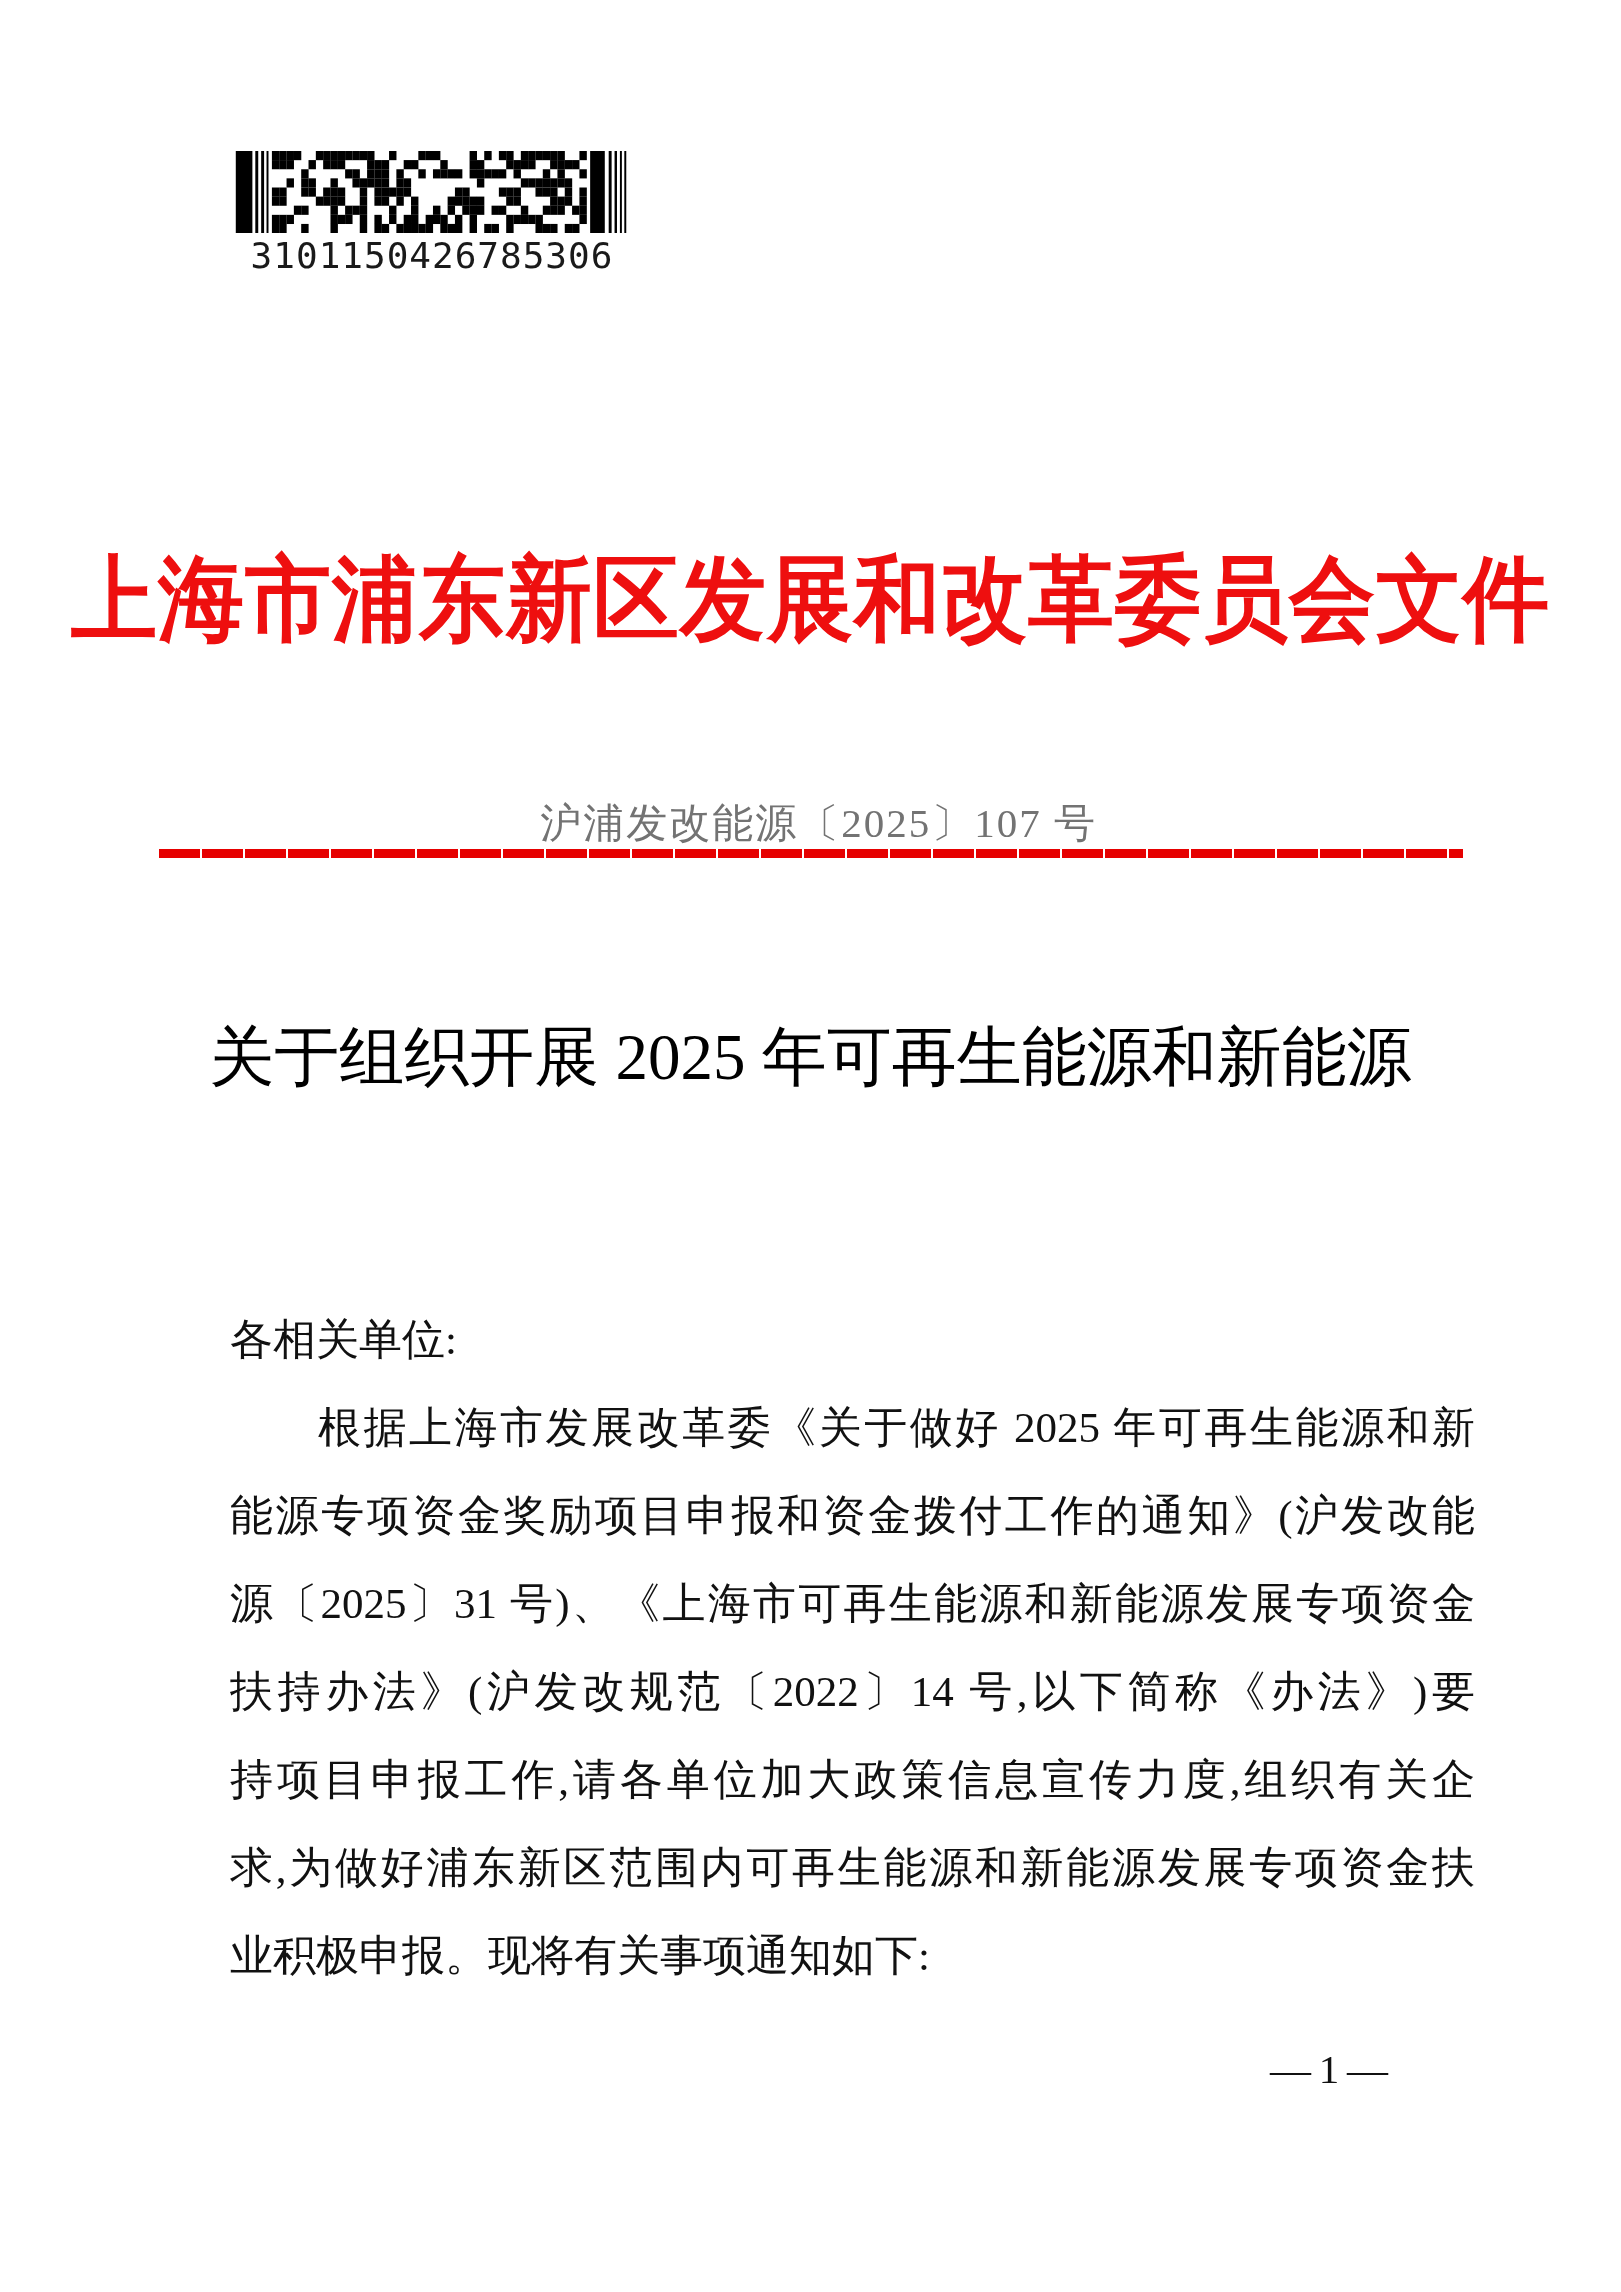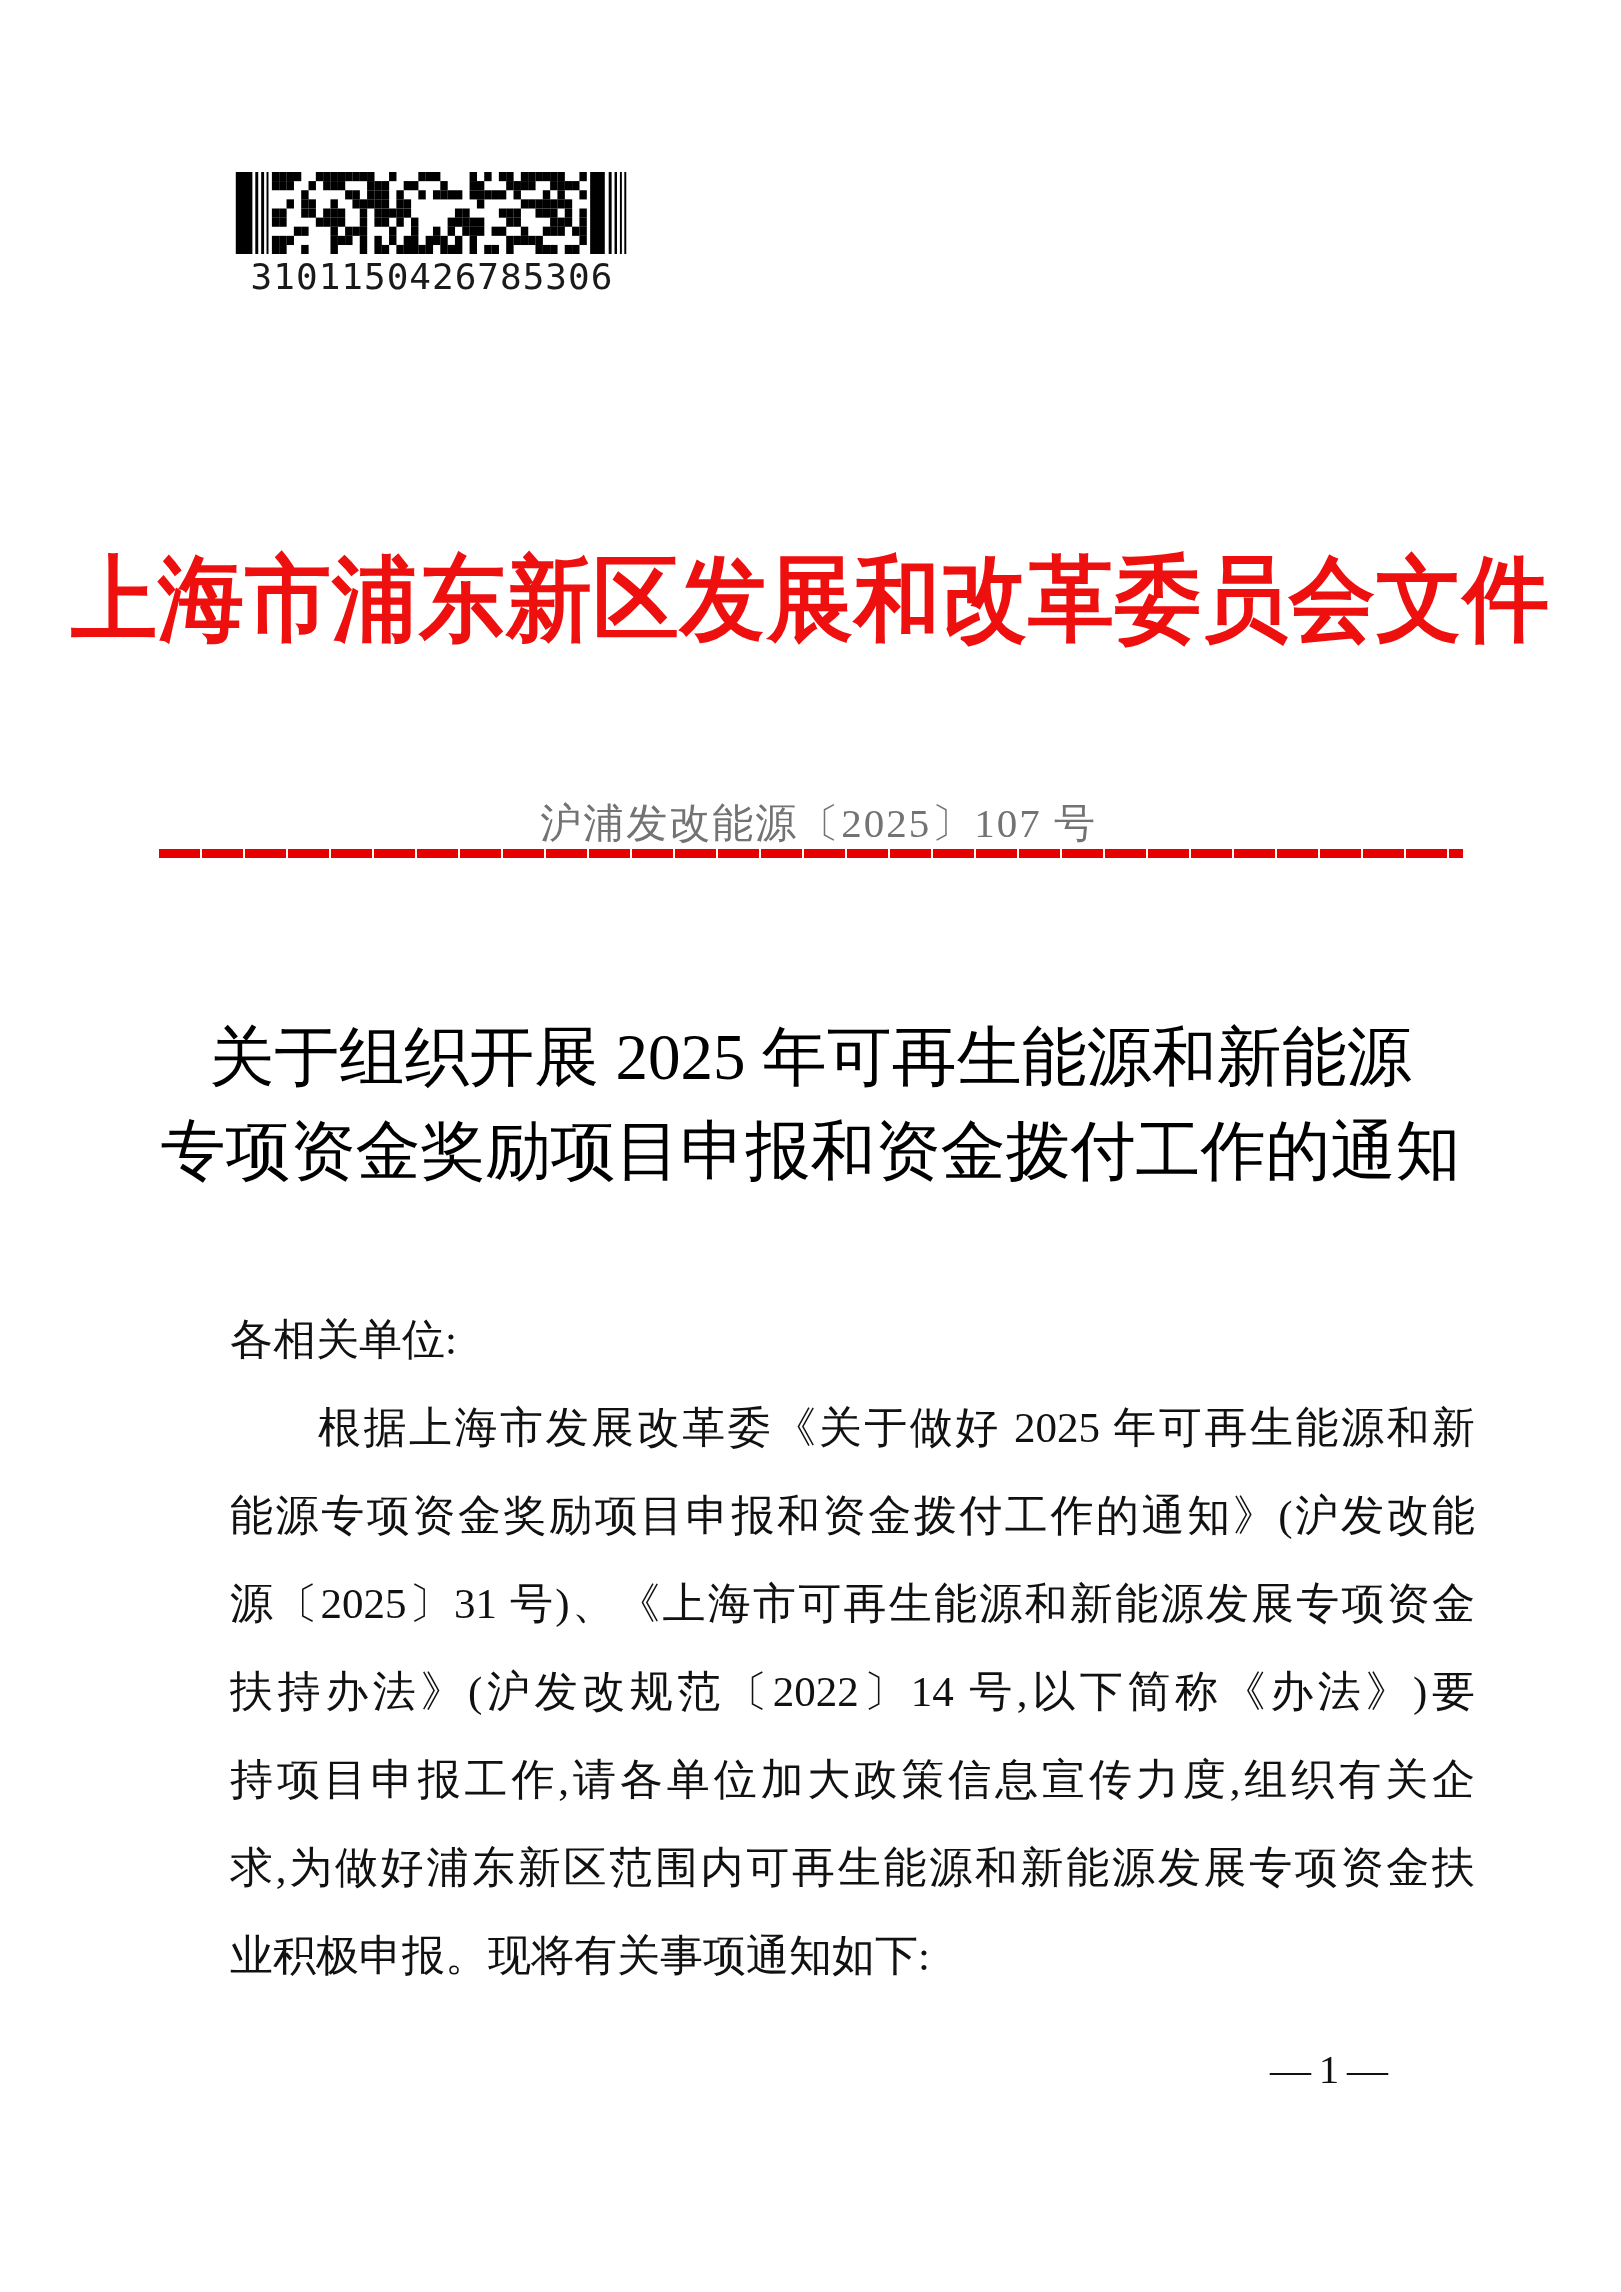--- a/index.html
+++ b/index.html
@@ -14,21 +14,21 @@
     background: #ffffff;
     overflow: hidden;
     font-family: "Liberation Serif", "DejaVu Serif", serif;
     color: #000;
   }
 
   
   .barcode-wrap {
     position: absolute;
     left: 235px;
-    top: 172px;
+    top: 151px;
     width: 394px;
     text-align: center;
   }
   .barcode {
     width: 394px;
     height: 82px;
     display: block;
   }
   .barcode-number {
     display: block;
@@ -355,21 +355,20 @@
   </div>
 
   <div class="header-title" style="color: rgb(238, 15, 15);">上海市浦东新区发展和改革委员会文件</div>
 
   <div class="doc-number">沪浦发改能源〔2025〕107 号</div>
 
   <div class="red-rule" style="background: repeating-linear-gradient(90deg, rgb(230, 0, 0) 0px, rgb(230, 0, 0) 41px, rgb(255, 255, 255) 41px, rgb(255, 255, 255) 43px);"></div>
 
   <div class="main-title">
     <div>关于组织开展 2025 年可再生能源和新能源</div>
-    <div>专项资金奖励项目申报和资金拨付工作的通知</div>
   </div>
 
   <div class="body-block">
     <div class="body-line">各相关单位:</div>
     <div class="para-line first">根据上海市发展改革委《关于做好 2025 年可再生能源和新</div>
     <div class="para-line">能源专项资金奖励项目申报和资金拨付工作的通知》(沪发改能</div>
     <div class="para-line">源〔2025〕31 号)、《上海市可再生能源和新能源发展专项资金</div>
     <div class="para-line">扶持办法》(沪发改规范〔2022〕14 号,以下简称《办法》)要</div>
     <div class="para-line">持项目申报工作,请各单位加大政策信息宣传力度,组织有关企</div>
     <div class="para-line">求,为做好浦东新区范围内可再生能源和新能源发展专项资金扶</div>

